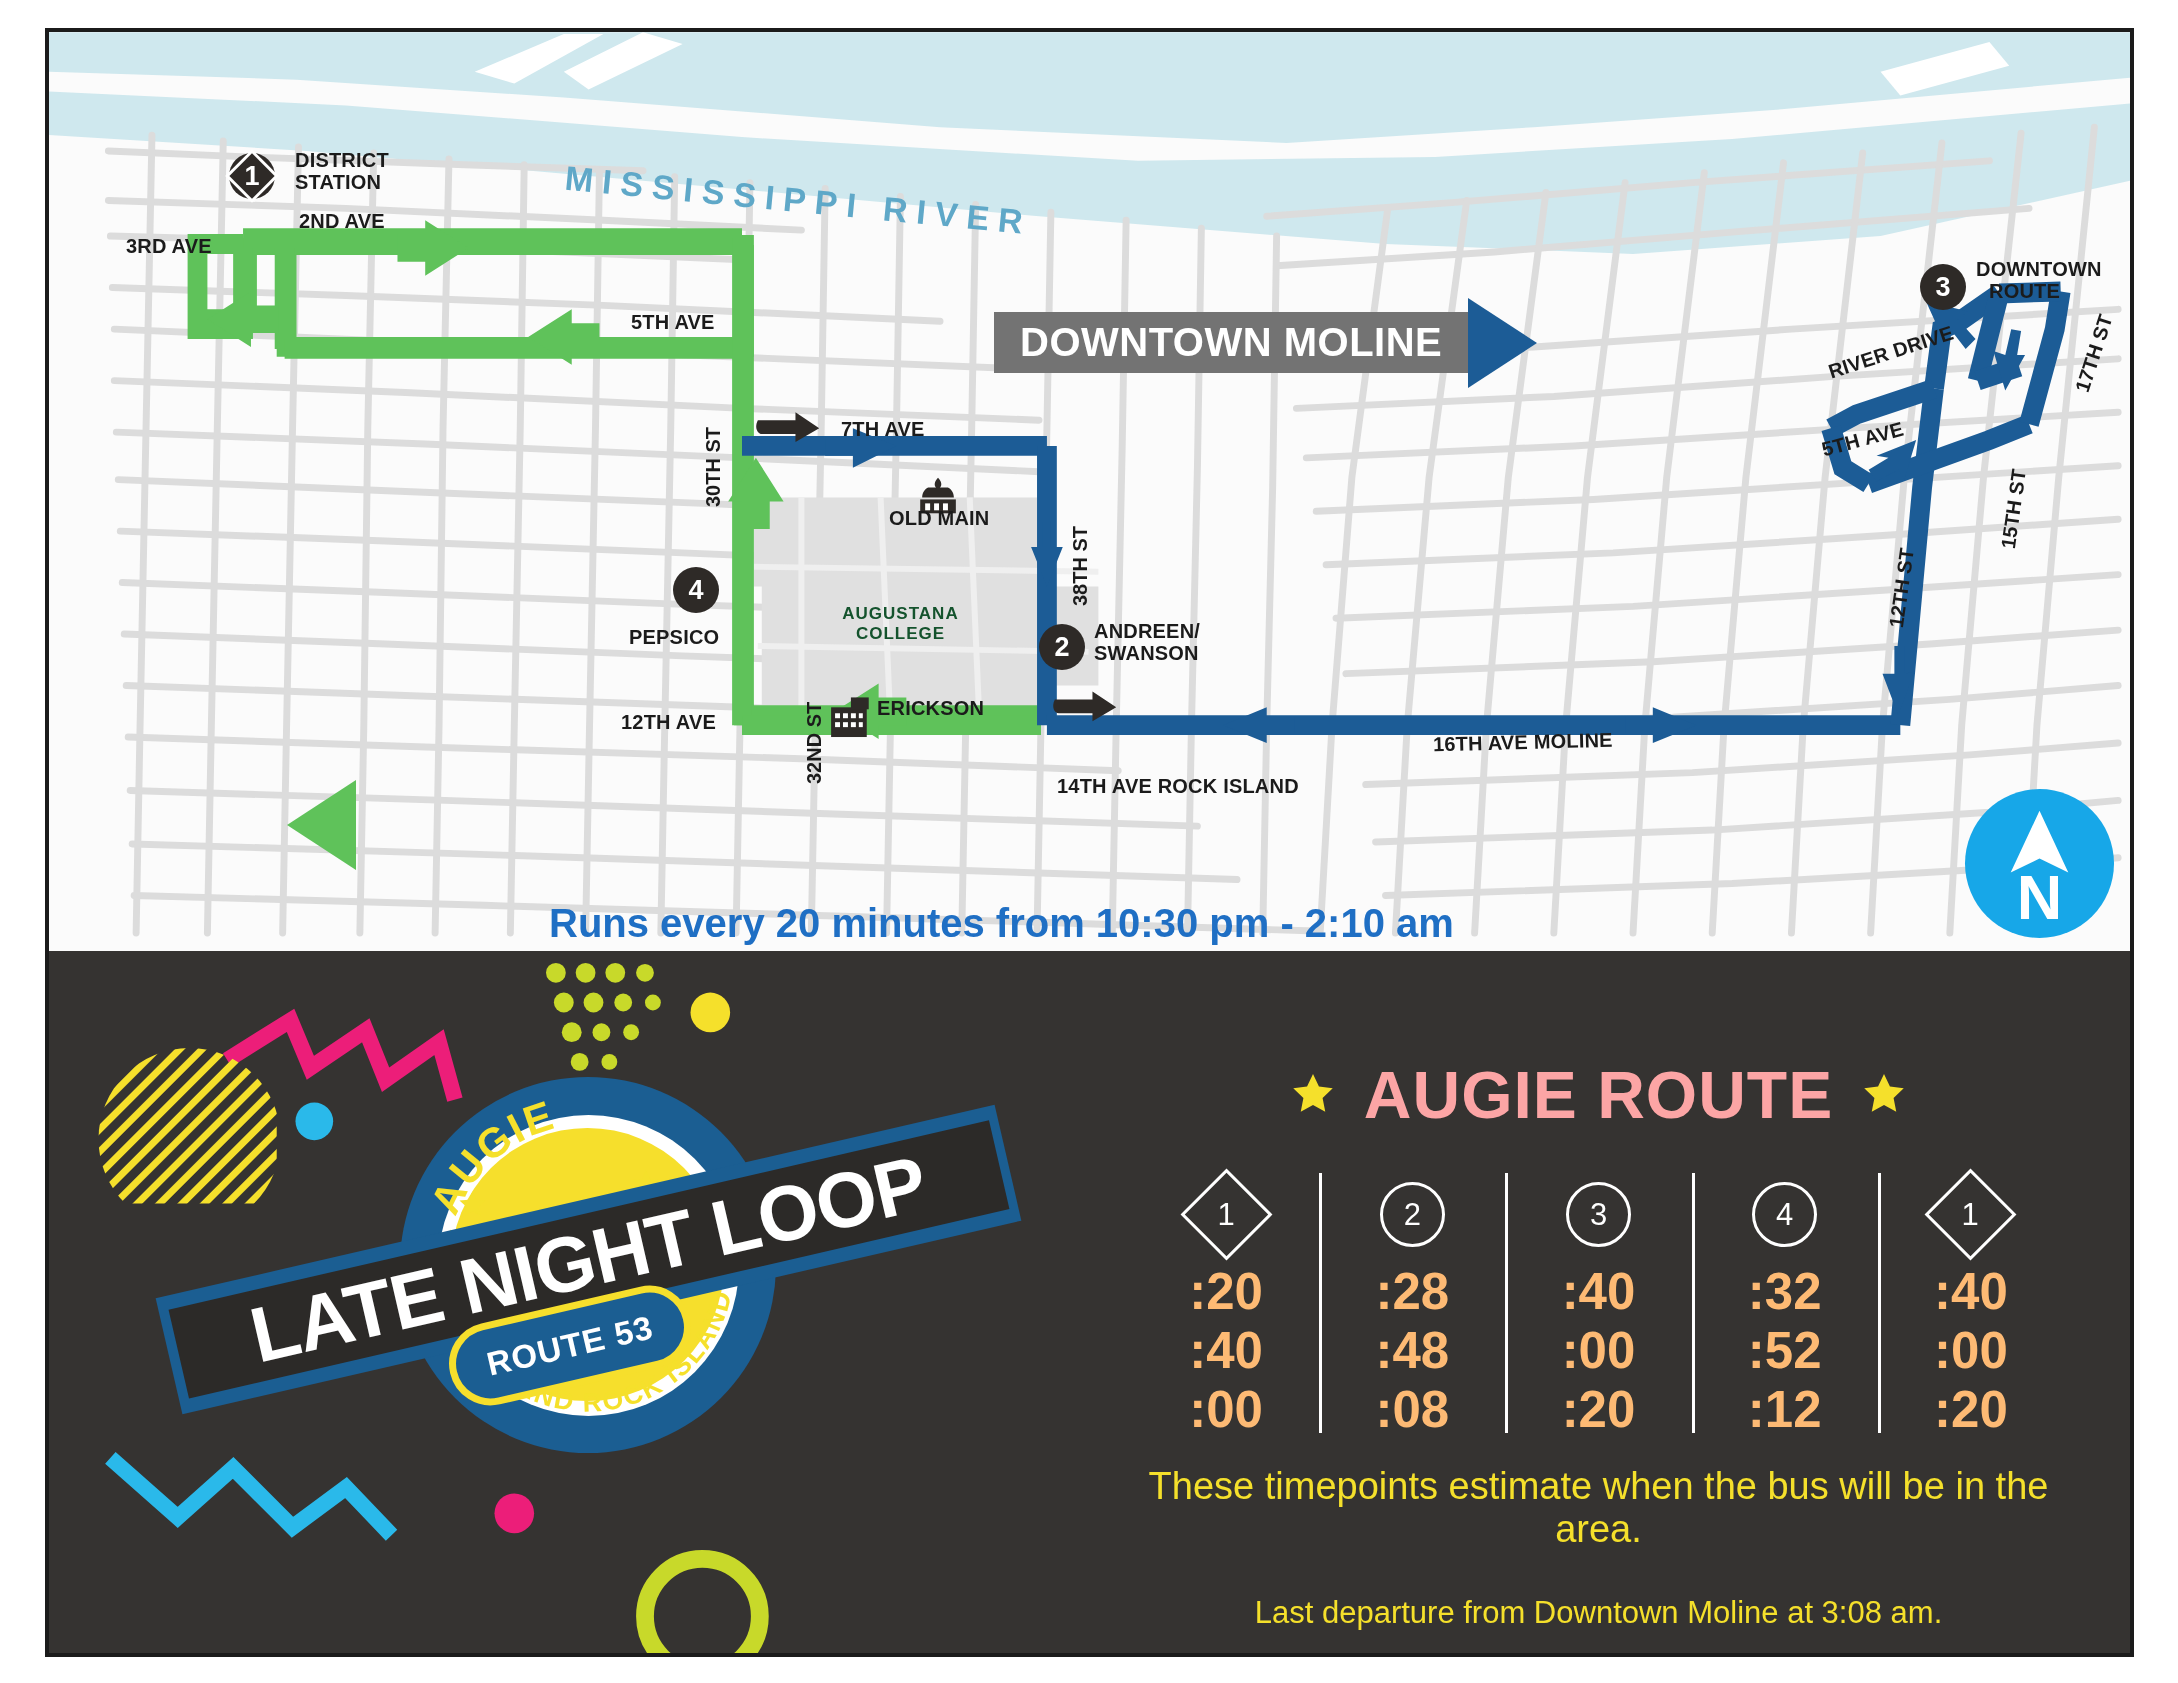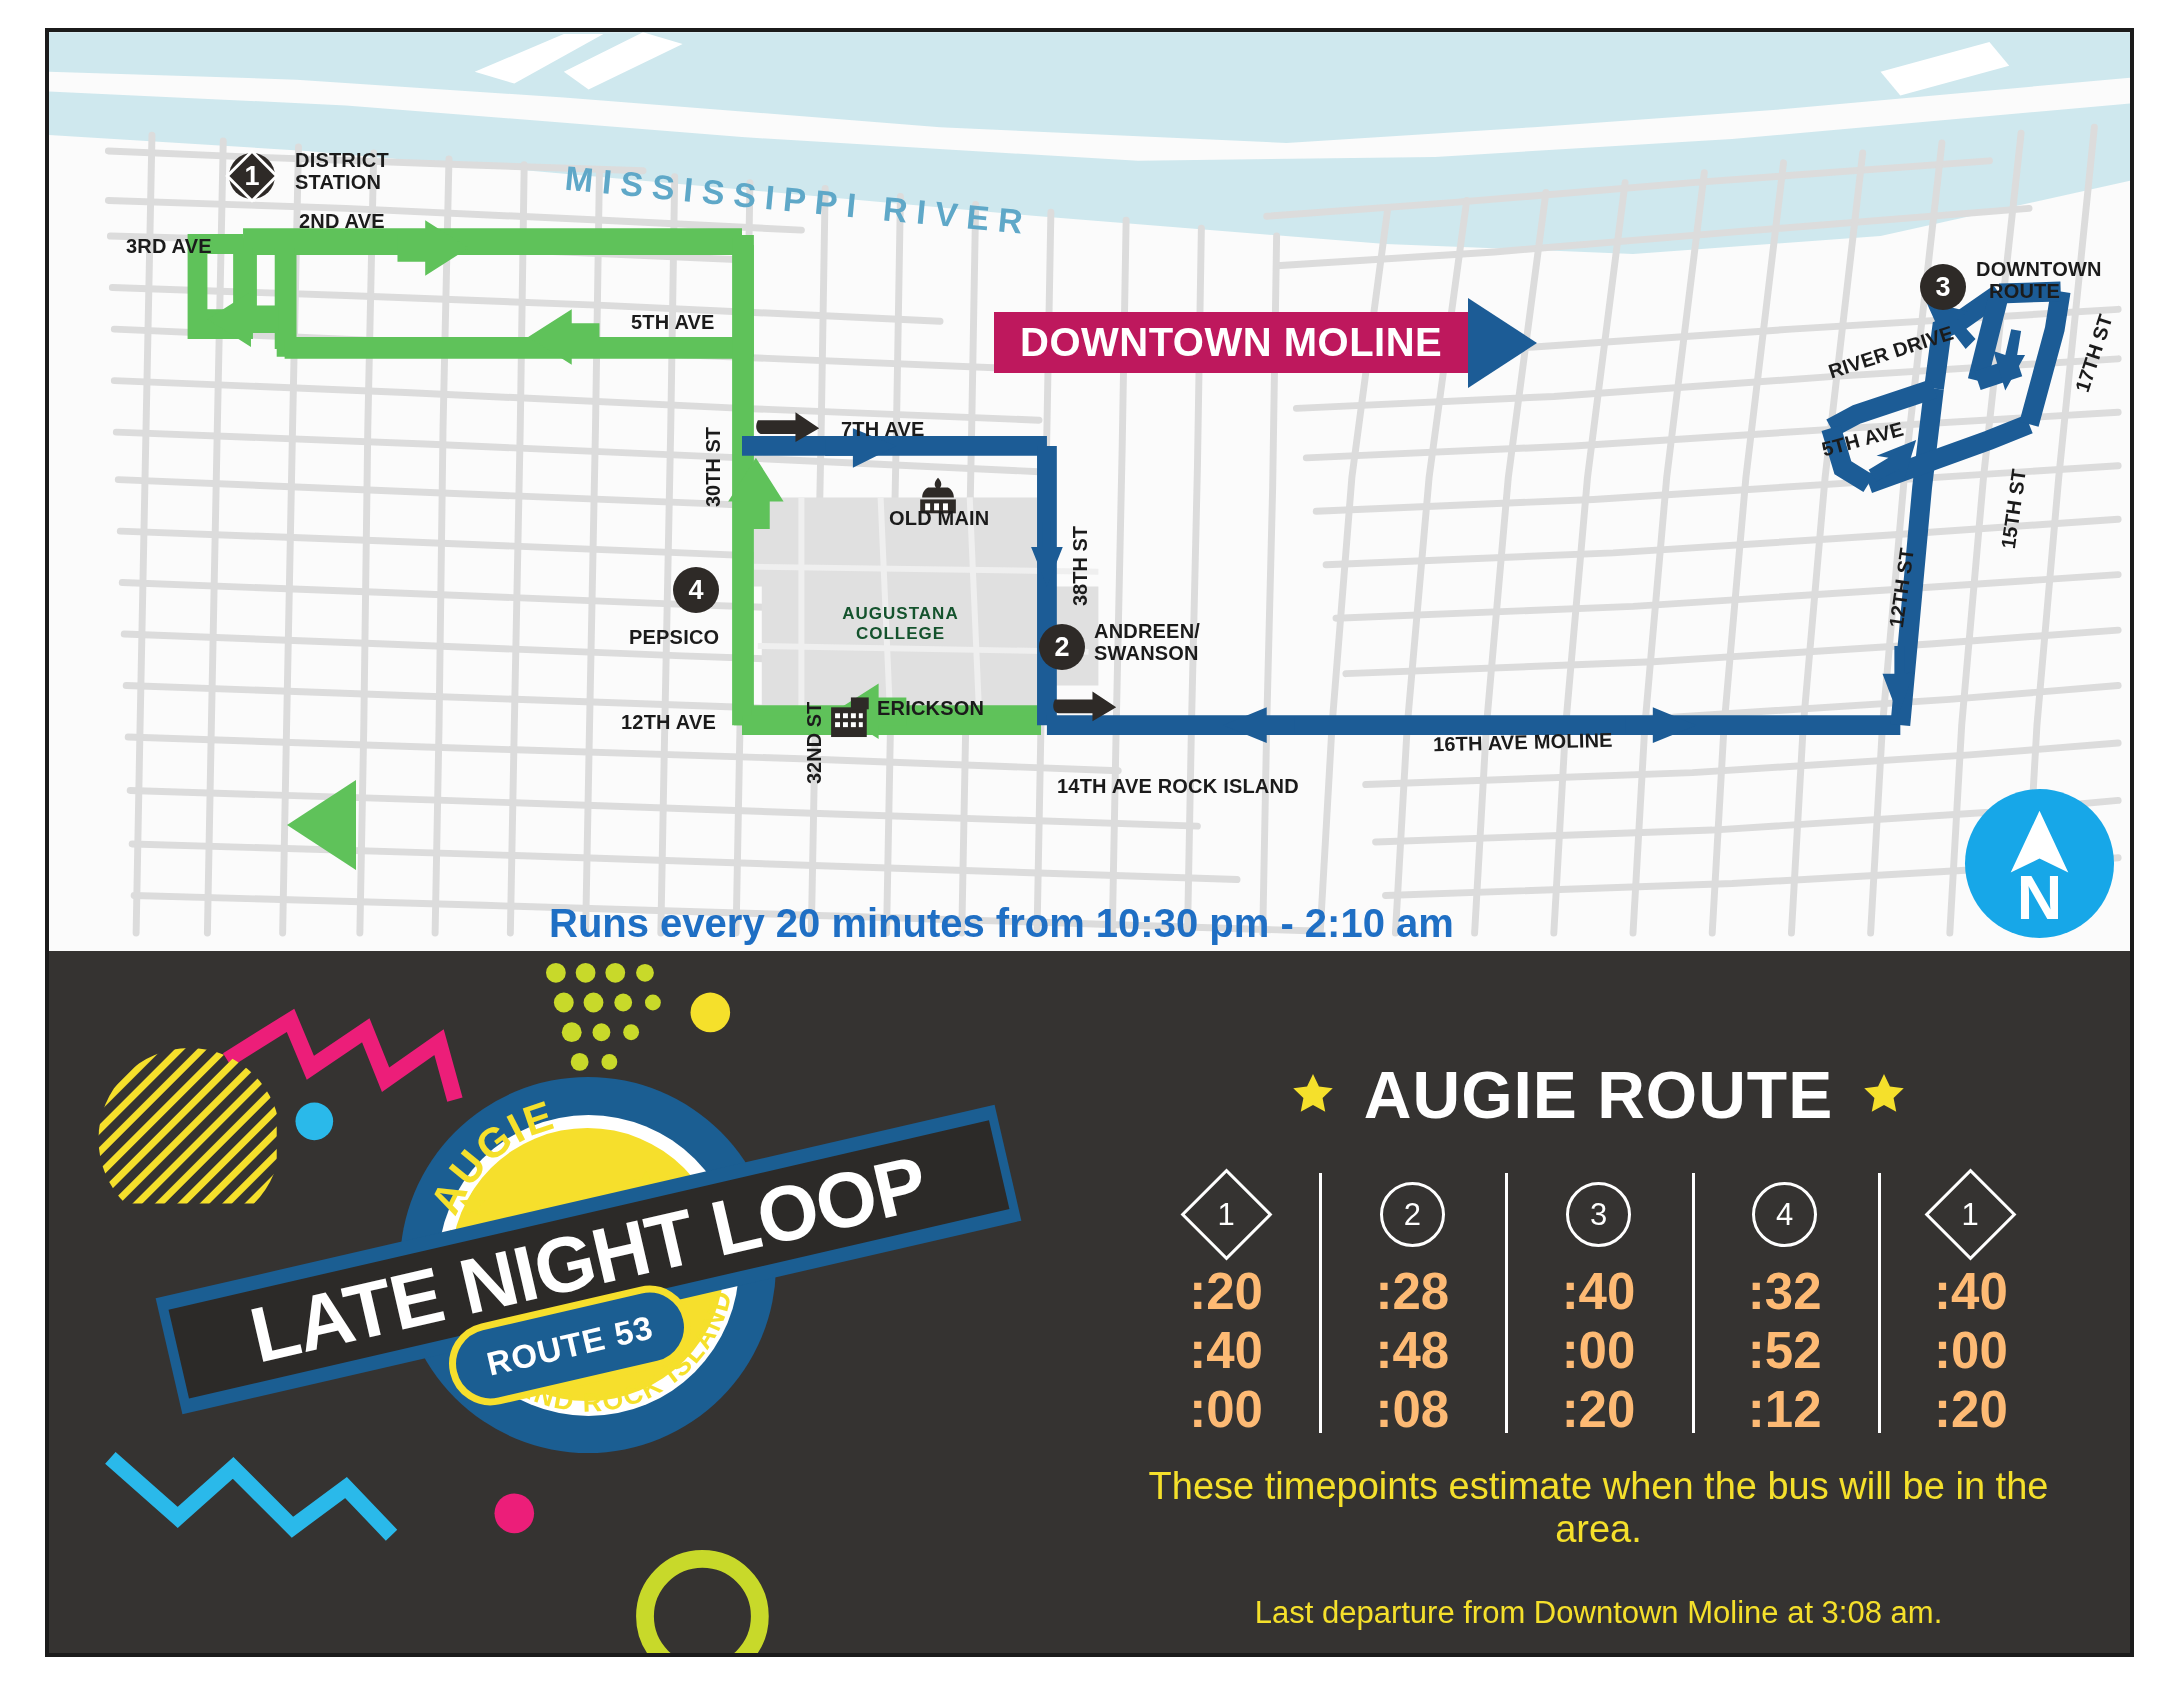--- a/index.html
+++ b/index.html
@@ -22,21 +22,21 @@
 
   .river-lbl{position:absolute;color:#5fa8c8;font-weight:bold;font-size:34px;letter-spacing:9px;
              font-family:"Liberation Sans",sans-serif;transform:rotate(5.5deg);}
 
   .banner{position:absolute;display:flex;align-items:center;height:61px;}
   .banner .bar{height:61px;display:flex;align-items:center;padding:0 26px;color:#fff;font-size:40px;font-weight:bold;letter-spacing:0.5px;
                font-family:"Liberation Sans",sans-serif;}
   .banner .tip{width:0;height:0;}
 
   #banner-moline{left:945px;top:280px;}
-  #banner-moline .bar{background:#be185d;}
+  #banner-moline .bar{background:#737373;}
   #banner-moline .tip{border-top:45px solid transparent;border-bottom:45px solid transparent;border-left:69px solid #1c5c96;}
   #banner-ri{left:238px;top:762px;}
   #banner-ri .bar{background:#5fc25a;}
   #banner-ri .tip{border-top:45px solid transparent;border-bottom:45px solid transparent;border-right:69px solid #5fc25a;order:-1;}
 
   #freq{position:absolute;left:500px;top:869px;color:#1f6fc4;font-size:40px;font-weight:bold;font-family:"Liberation Sans",sans-serif;white-space:nowrap;}
 
   #compass{position:absolute;left:1916px;top:757px;width:149px;height:149px;border-radius:50%;background:#17a7e8;}
   #compass .n{position:absolute;left:0;right:0;top:77px;text-align:center;color:#fff;font-size:63px;font-weight:bold;line-height:1;font-family:"Liberation Sans",sans-serif;}
 
@@ -58,21 +58,21 @@
   #routepill span{color:#fff;font-size:33px;font-weight:bold;letter-spacing:1px;font-family:"Liberation Sans",sans-serif;}
 
   #ribbon{position:absolute;left:109px;top:1168px;width:861px;height:119px;transform:rotate(-13deg);}
   #ribbon .rb{position:absolute;left:0;top:0;width:861px;height:119px;background:#1b5e92;}
   #ribbon .in{position:absolute;left:10px;top:14px;width:842px;height:91px;background:#2c2a28;}
   #ribbon .tx{position:absolute;left:0;top:0;width:861px;height:119px;display:flex;align-items:center;justify-content:center;
               color:#fff;font-size:78px;font-weight:bold;letter-spacing:-1px;font-family:"Liberation Sans",sans-serif;}
 
   
   #tt{position:absolute;left:1084px;top:1025px;width:931px;}
-  #tt-title{display:flex;align-items:center;justify-content:center;gap:28px;color:#ffffff;font-size:66px;font-weight:bold;letter-spacing:1px;
+  #tt-title{display:flex;align-items:center;justify-content:center;gap:28px;color:#fca5a5;font-size:66px;font-weight:bold;letter-spacing:1px;
             font-family:"Liberation Sans",sans-serif;}
   .star{width:46px;height:46px;display:inline-block;}
   #tt-grid{display:flex;margin-top:34px;}
   .ttcol{flex:1;text-align:center;position:relative;}
   .ttcol + .ttcol::before{content:"";position:absolute;left:0;top:6px;bottom:6px;width:3px;background:#fff;}
   .hd{height:95px;display:flex;align-items:center;justify-content:center;}
   .hd .circ{width:59px;height:59px;border:3px solid #fff;border-radius:50%;display:flex;align-items:center;justify-content:center;
             color:#fff;font-size:31px;font-family:"Liberation Sans",sans-serif;}
   .hd .dia{width:59px;height:59px;border:3px solid #fff;transform:rotate(45deg);display:flex;align-items:center;justify-content:center;}
   .hd .dia span{transform:rotate(-45deg);color:#fff;font-size:31px;font-family:"Liberation Sans",sans-serif;}

